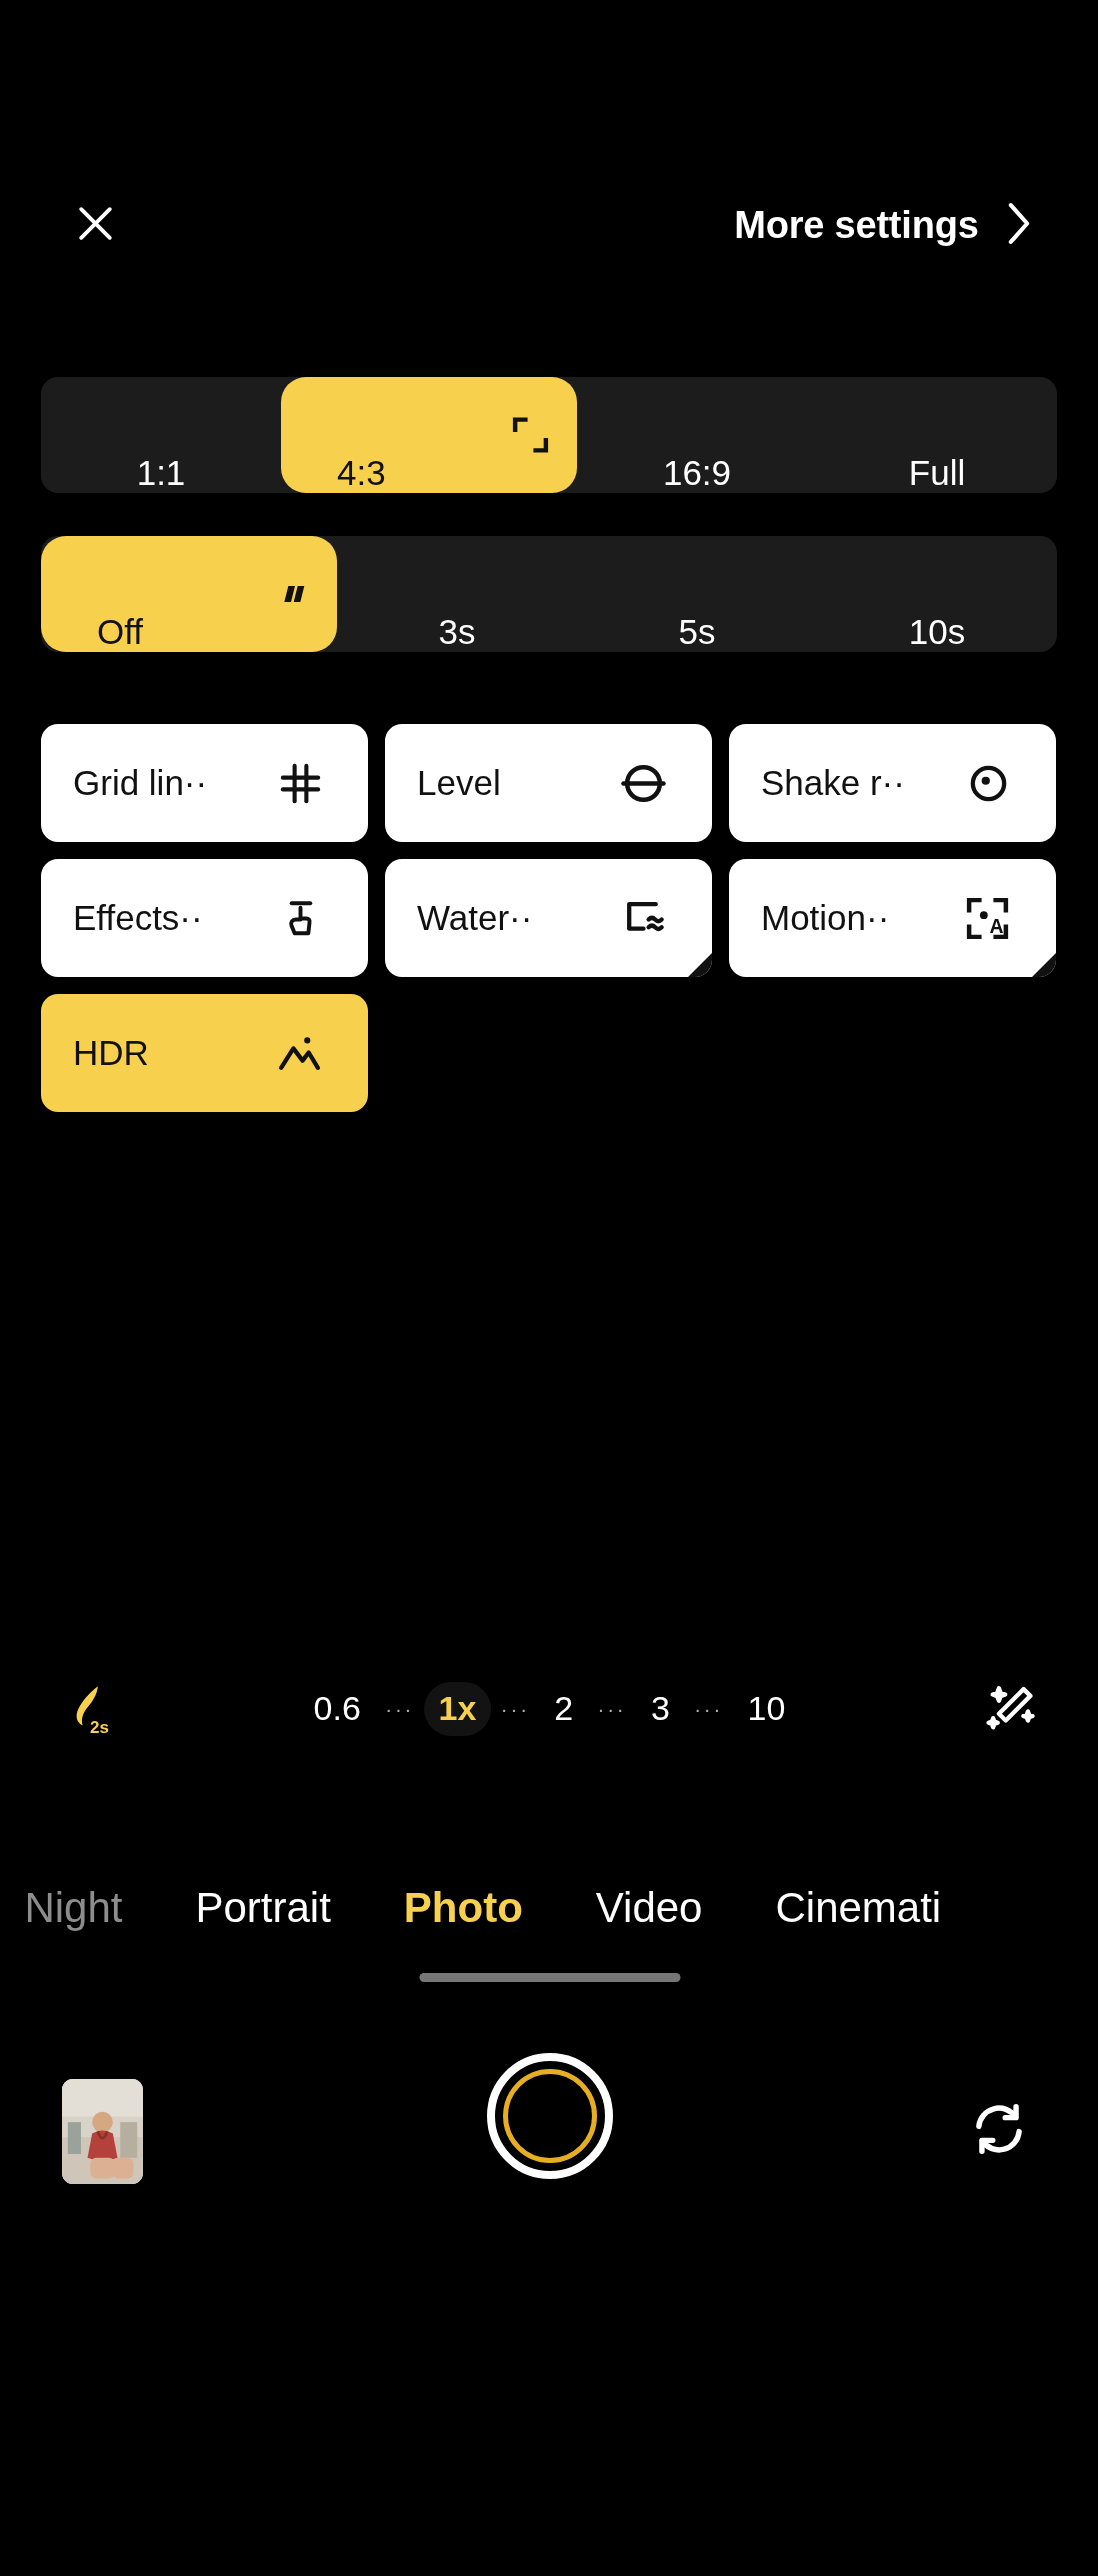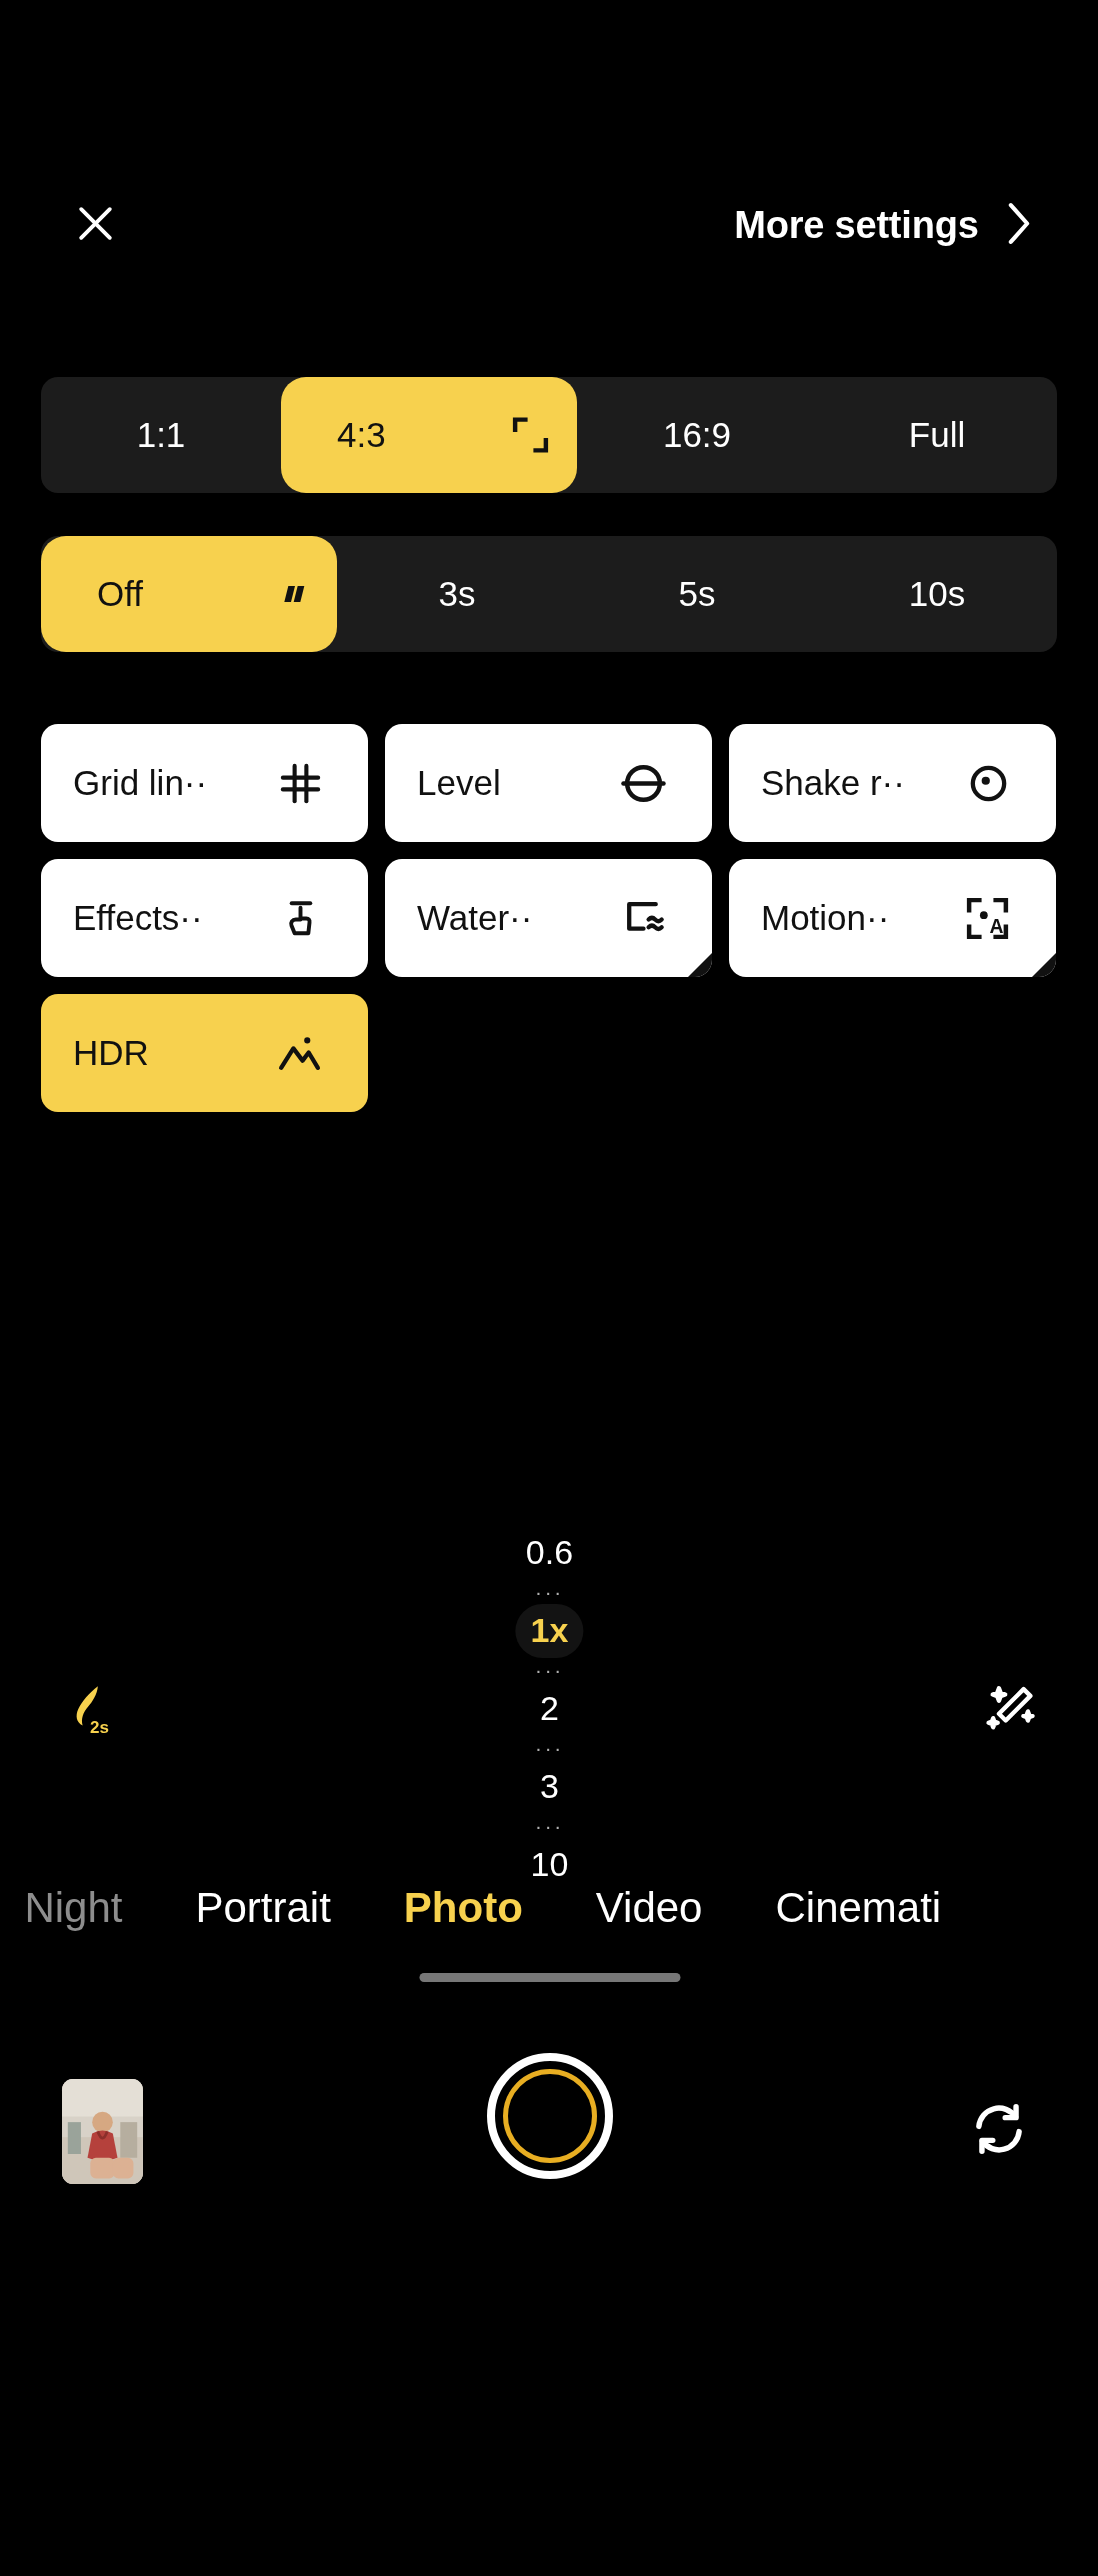--- a/index.html
+++ b/index.html
@@ -30,21 +30,21 @@
 
   
   .seg-bar {
     position:absolute; left:41px; width:1016px; height:116px;
     background:#1c1c1c; border-radius:17px; display:flex; overflow:hidden;
   }
   #aspect-bar { top:377px; }
   #timer-bar  { top:536px; }
   .seg {
     flex:1 1 0; position:relative;
-    display:flex; align-items:center; justify-content:center;
+    display:flex; align-items:flex-end; justify-content:center;
     color:#fff; font-size:35px; font-weight:400;
     border-radius:17px;
   }
   .seg.active { background:#F6D košt; }
   .seg.active { background:#F7D14E; color:#111; font-weight:500; }
   .seg .seg-text { position:relative; z-index:2; }
   .seg.active.with-icon { justify-content:flex-start; padding-left:56px;border-radius:25px; }
   .seg .seg-icon {
     position:absolute; right:26px; top:50%; transform:translateY(-50%);
     display:flex; align-items:center; justify-content:center;
@@ -76,21 +76,21 @@
 
   
   .zoom-row {
     position:absolute; left:0; top:1657px; width:1099px; height:103px;
     display:flex; align-items:center;
   }
   .night-badge { position:absolute; left:58px; top:50%; transform:translateY(-50%); }
   .wand-btn    { position:absolute; right:58px; top:50%; transform:translateY(-50%); }
   .zoom-scale {
     position:absolute; left:50%; top:50%; transform:translate(-50%,-50%);
-    display:flex; align-items:center; gap:0;flex-direction:column;
+    display:flex; align-items:center; gap:0;
   }
   .zoom-step {
     color:#fff; font-size:34px; font-weight:500;
     padding:7.5px 15px; border-radius:37px;
   }
   .zoom-step.active { color:#F7D14E; background:#131313; font-weight:700; }
   .zoom-dots { color:#cfcfcf; font-size:20.6px; letter-spacing:2.8px; padding:0 9.4px; opacity:.85; }
 
   
   .mode-strip {

